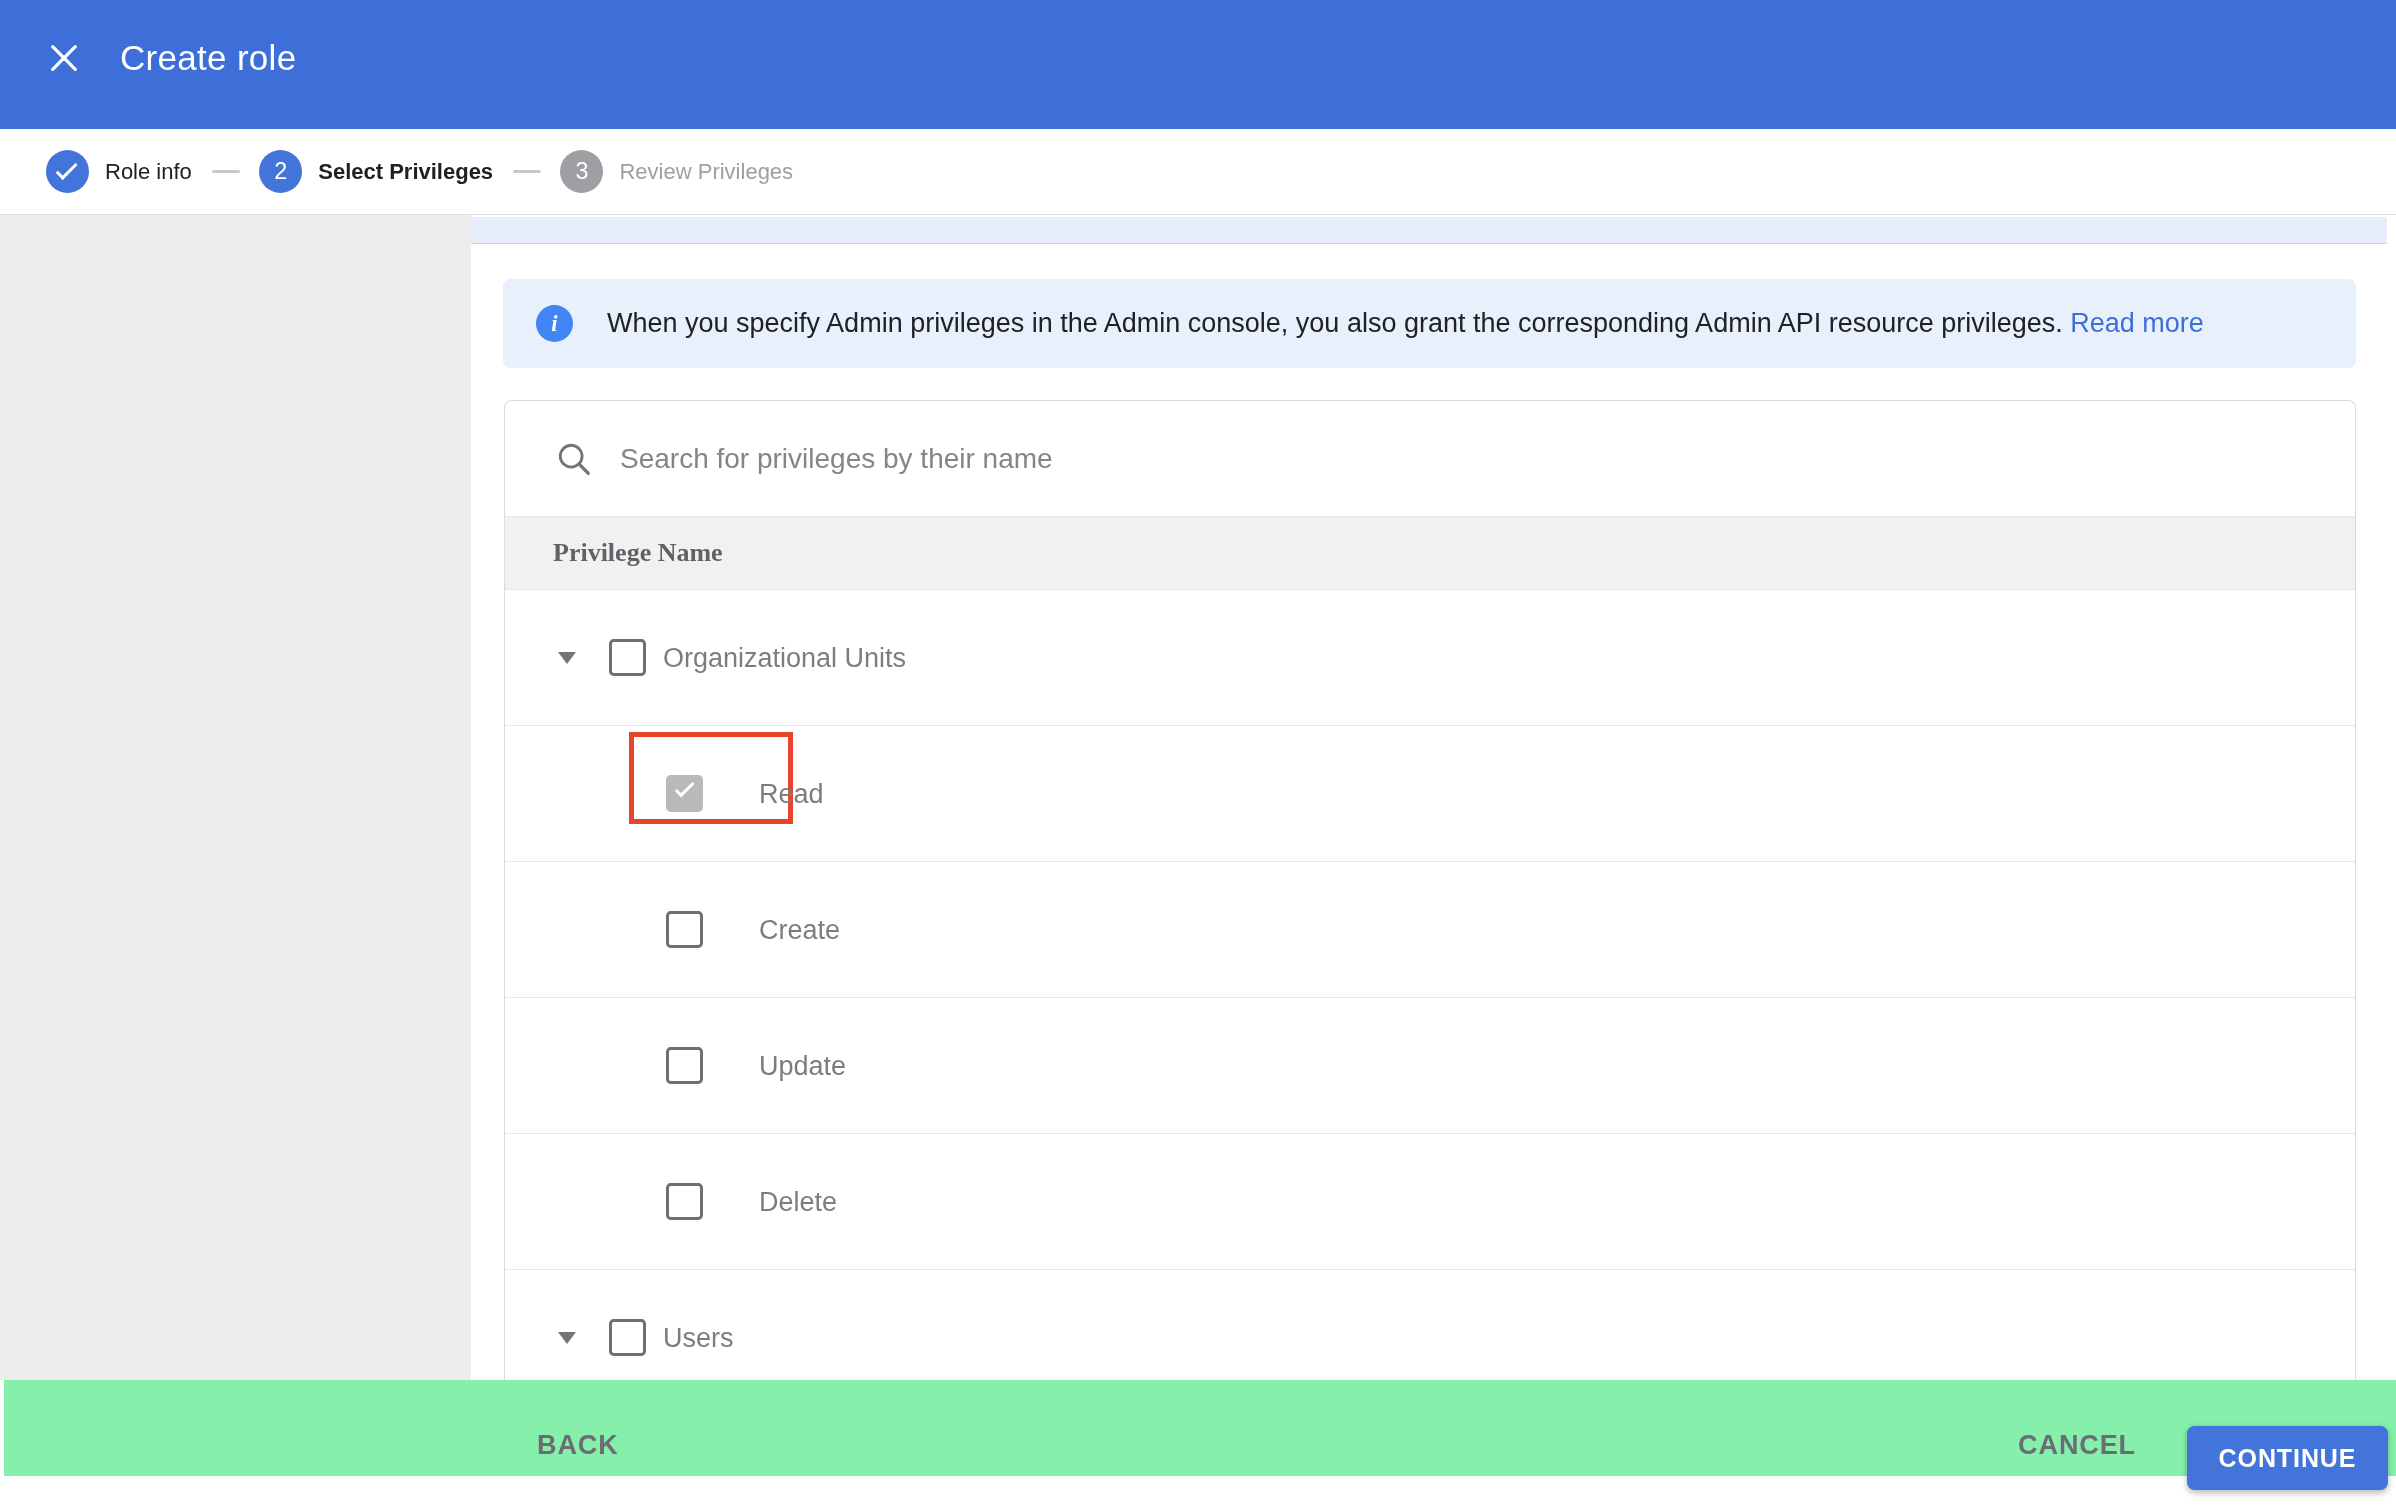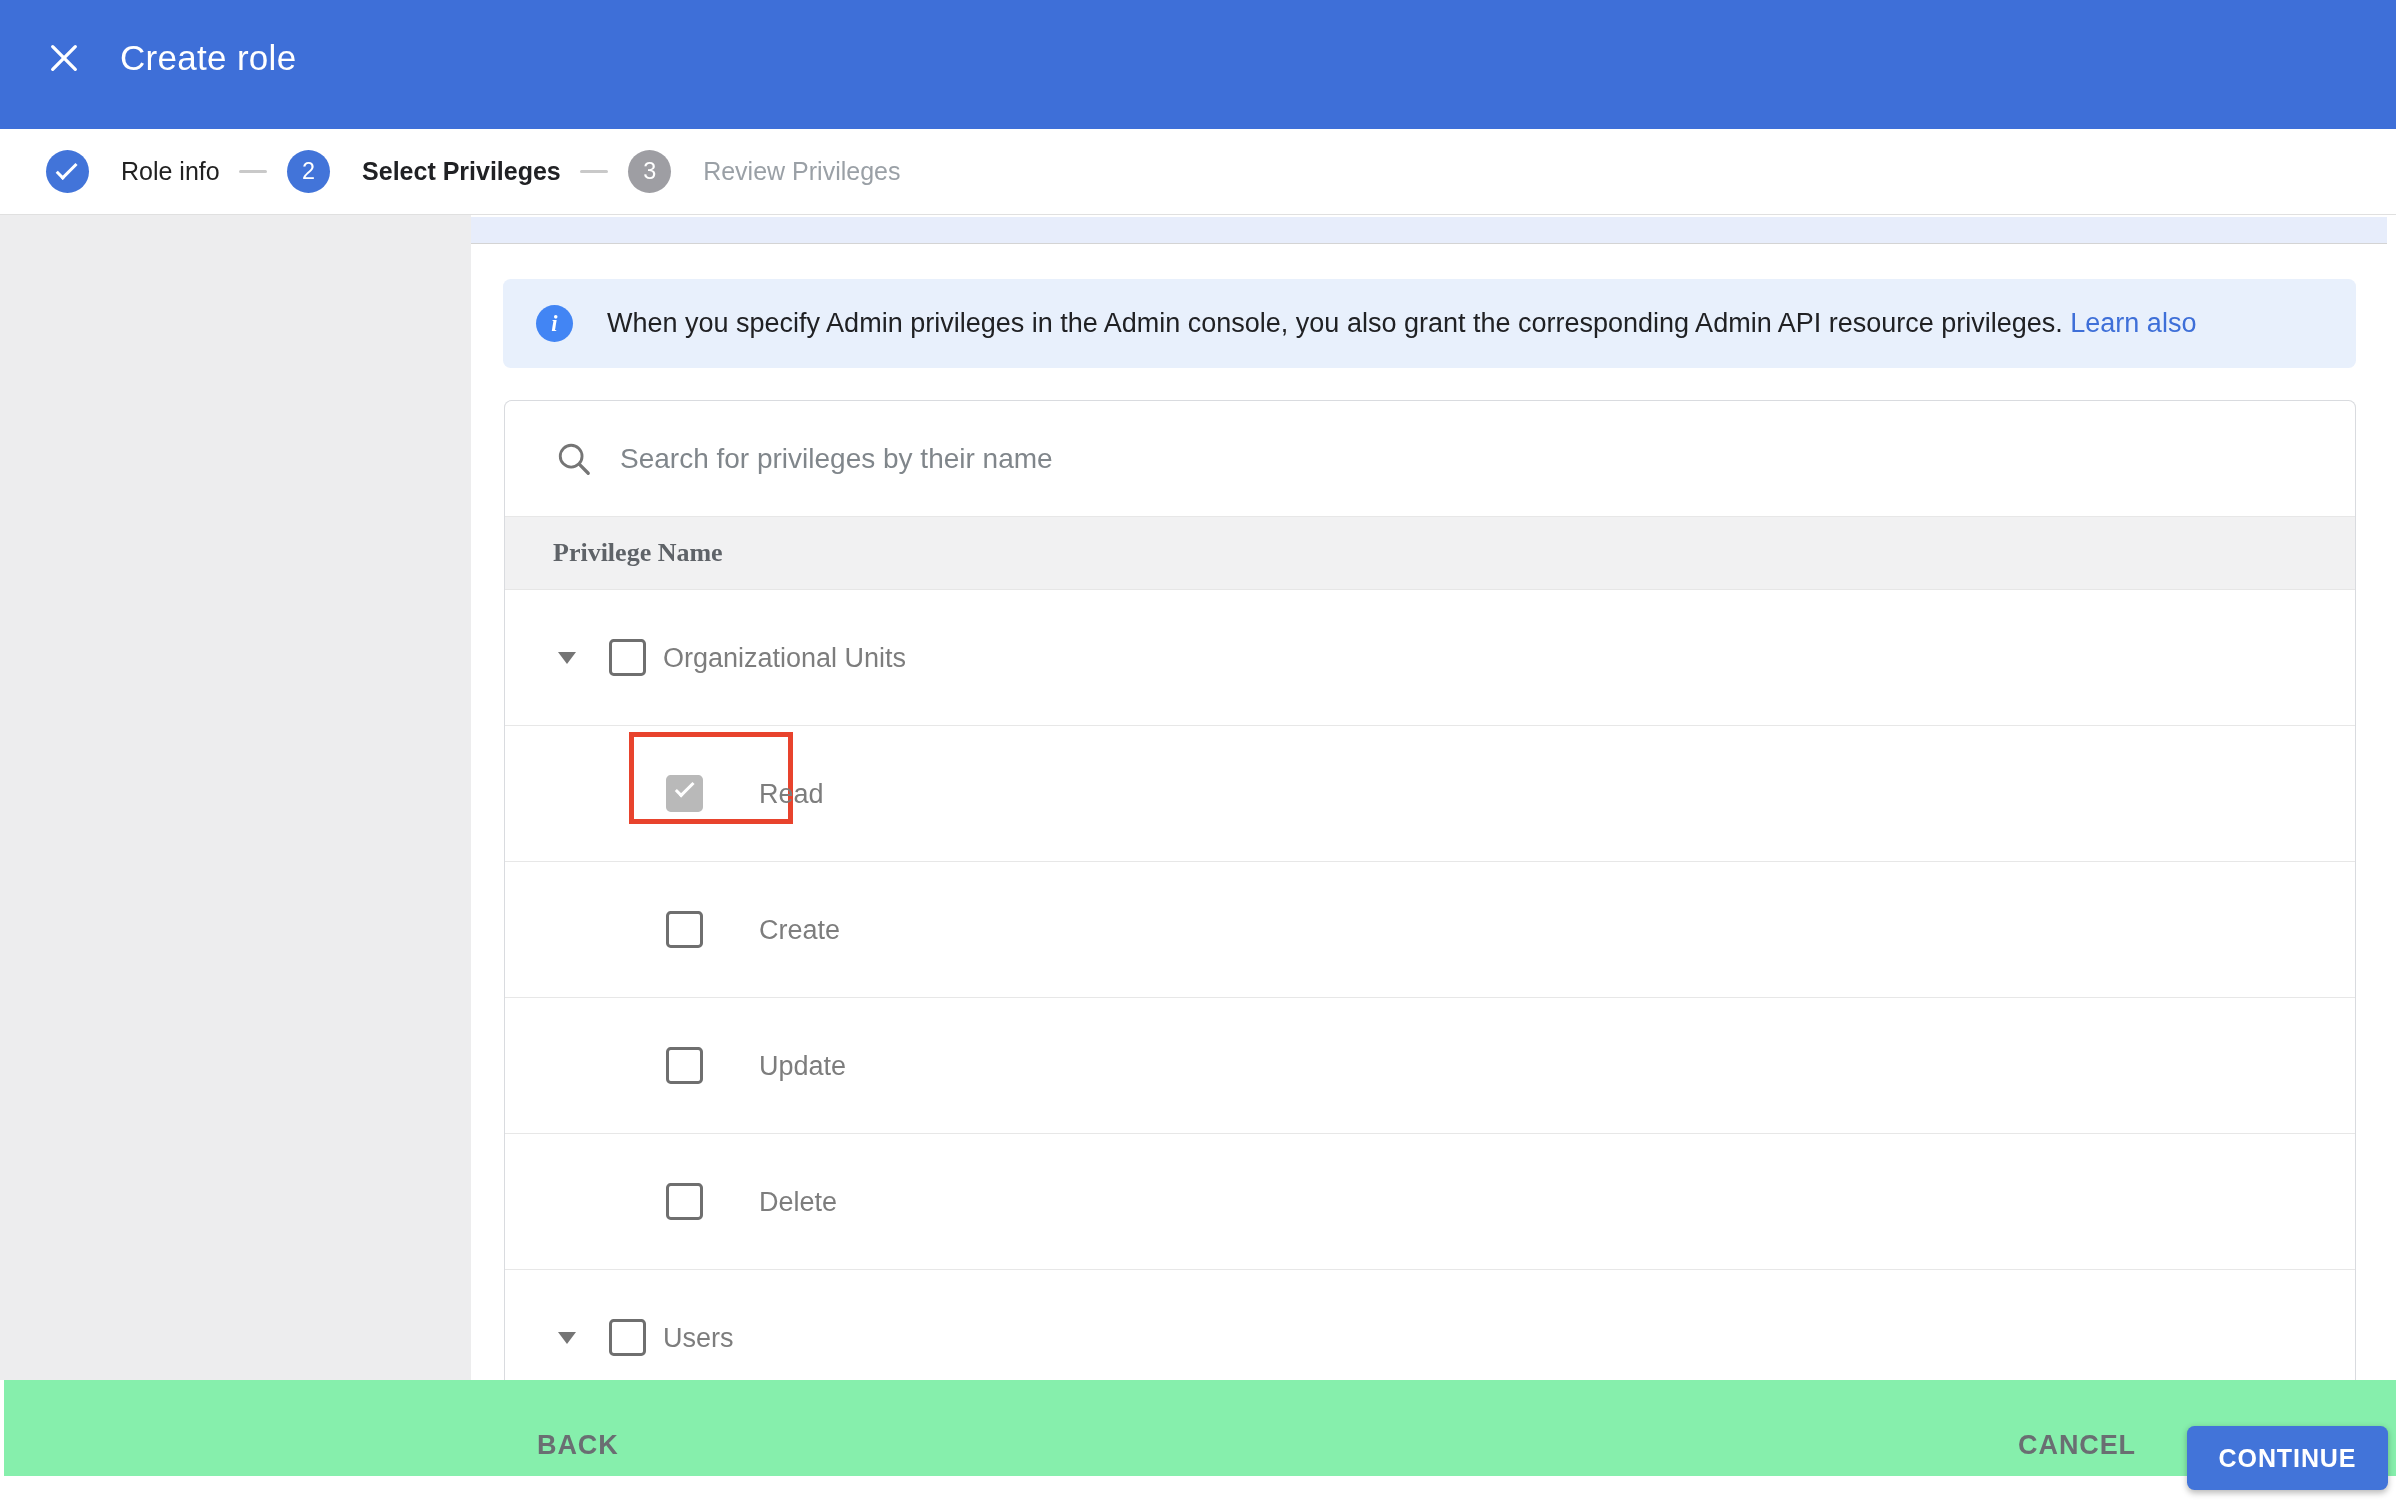--- a/index.html
+++ b/index.html
@@ -12,21 +12,21 @@
   .appbar-row { position:absolute; left:0; top:28px; height:60px; display:flex; align-items:center; }
   .close-btn { width:60px; height:60px; margin-left:34px; display:flex; align-items:center; justify-content:center; cursor:pointer; }
   .appbar-title { color:#fff; font-size:35px; margin-left:26px; letter-spacing:0.3px; }
 
   
   .stepper { position:absolute; left:0; top:129px; width:2397px; height:86px; background:#fff; border-bottom:0.9px solid #e0e0e0; display:flex; align-items:center; padding-left:46px; }
   .step { display:flex; align-items:center; }
   .step-circle { width:43px; height:43px; border-radius:50%; display:flex; align-items:center; justify-content:center; color:#fff; font-size:23.4px; flex:none; }
   .step-circle.blue { background:#4274d9; }
   .step-circle.gray { background:#9e9ea3; }
-  .step-label { margin-left:32px; font-size:25px; color:#212121; }
+  .step-label { margin-left:16px; font-size:22px; color:#212121; }
   .step-label.bold { font-weight:700; color:#202124; }
   .step-label.muted { color:#9aa0a6; }
   .step-dash { width:28px; height:3.7px; background:#c9c9c9; border-radius:1.9px; margin:0 19.7px; }
   .check { display:inline-block; width:20.6px; height:10.3px; border-left:3.7px solid #fff; border-bottom:3.7px solid #fff; transform:rotate(-45deg) translate(0.9px,-1.9px); }
 
   
   .main { position:absolute; left:0; top:215px; width:2397px; height:1165px; background:#fff; overflow:hidden; }
   .left-panel { position:absolute; left:0; top:0; width:471px; height:1165px; background:#ededee; }
   .scroll-strip { position:absolute; left:471px; top:1.9px; width:1916px; height:27px; background:#e7edfb; border-bottom:0.9px solid #d4d4d4; }
 
@@ -108,21 +108,21 @@
   </div>
 
   <div class="main">
     <div class="left-panel"></div>
     <div class="scroll-strip"></div>
 
     <div class="banner">
       <div class="info-icon">i</div>
       <div class="banner-text">
         <span>When you specify Admin privileges in the Admin console, you also grant the corresponding Admin API resource privileges.</span>
-        <a class="banner-link">Learn also</a>
+        <a class="banner-link">Read more</a>
       </div>
     </div>
 
     <div class="card">
 
       <div class="search-row">
         <svg class="search-icon" width="36" height="36" viewBox="0 0 38 38">
           <circle cx="16" cy="16" r="11.5" fill="none" stroke="#757575" stroke-width="3"></circle>
           <line x1="25" y1="25" x2="34" y2="34" stroke="#757575" stroke-width="3.5" stroke-linecap="round"></line>
         </svg>

